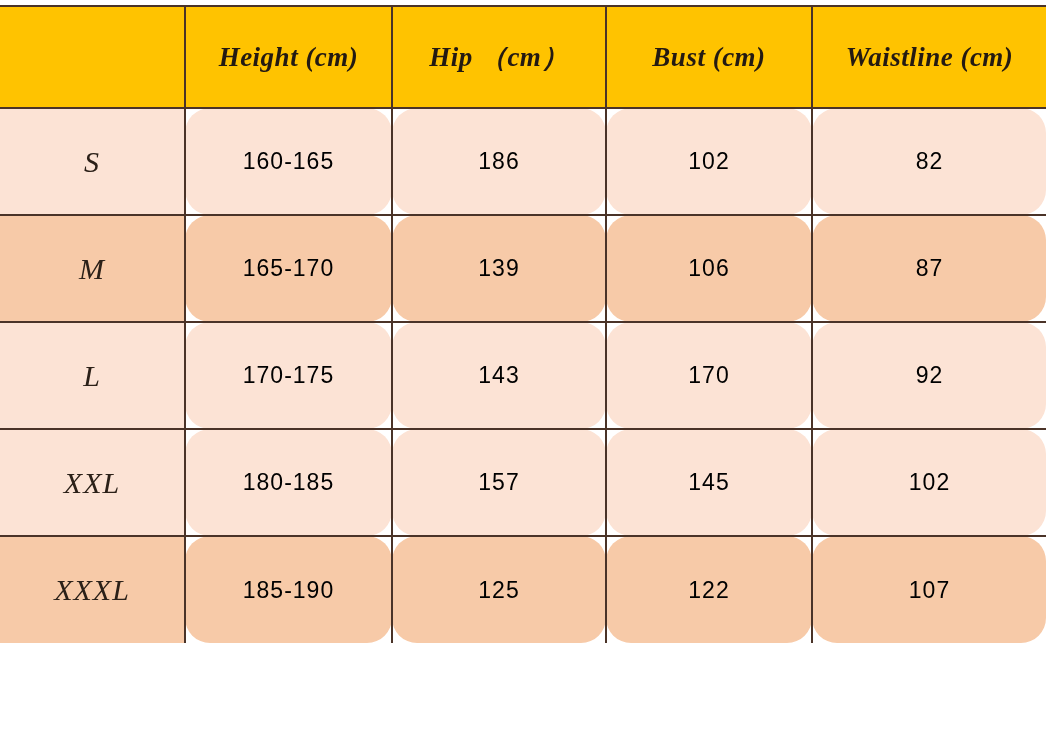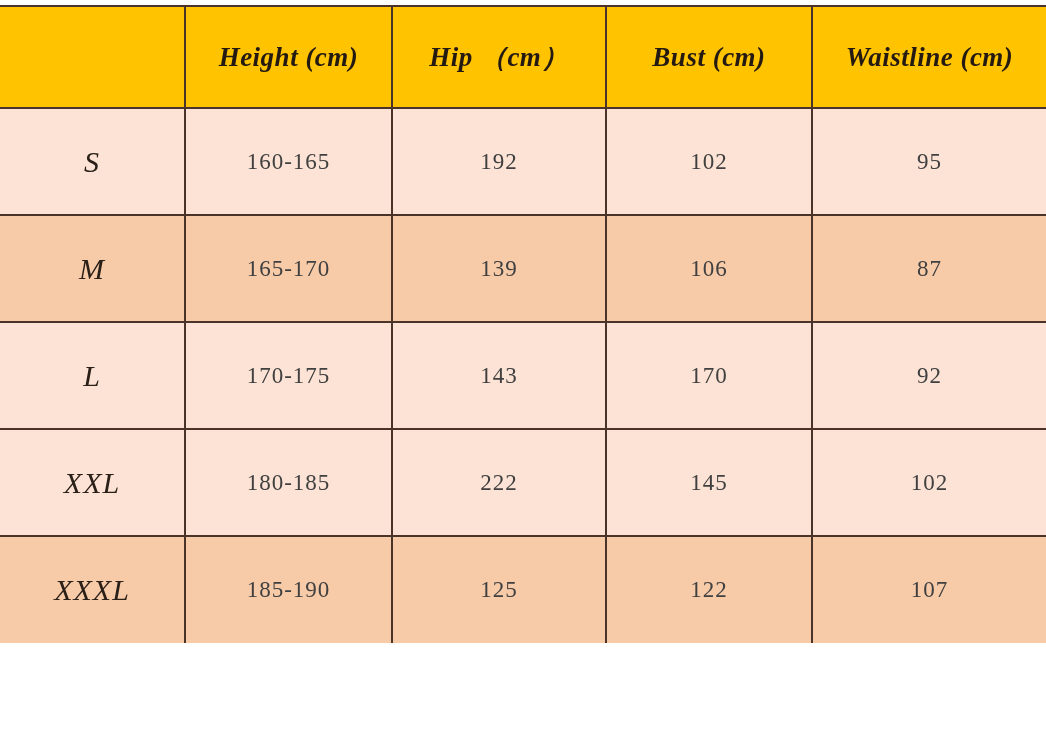--- a/index.html
+++ b/index.html
@@ -85,24 +85,25 @@
     font-style: italic;
     font-weight: 500;
     font-size: 30px;
     color: #2b2018;
     font-family: "Liberation Serif", "DejaVu Serif", serif;
     letter-spacing: 1px;
   }
 
   td.value {
     font-size: 23px;
-    color: #404040;
-    font-family: Liberation Serif, serif;
+    color: #000000;
+    font-family: Liberation Sans, sans-serif;
     letter-spacing: 1px;
     font-weight: 400;
+    border-radius: 25px;
   }
 
   
   tbody tr.clipped td {
     border-bottom: none;
   }
 </style>
 </head>
 <body>
 
@@ -127,23 +128,23 @@
         <th>Bust (cm)</th>
         <th>Waistline (cm)</th>
       </tr>
     </thead>
 
     <tbody>
 
       <tr class="light">
         <td class="size-label">S</td>
         <td class="value">160-165</td>
-        <td class="value">192</td>
+        <td class="value">186</td>
         <td class="value">102</td>
-        <td class="value">95</td>
+        <td class="value">82</td>
       </tr>
 
       <tr class="dark">
         <td class="size-label">M</td>
         <td class="value">165-170</td>
         <td class="value">139</td>
         <td class="value">106</td>
         <td class="value">87</td>
       </tr>
 
@@ -152,21 +153,21 @@
         <td class="value">170-175</td>
         <td class="value">143</td>
         <td class="value">170</td>
         <td class="value">92</td>
       </tr>
 
 
       <tr class="light">
         <td class="size-label">XXL</td>
         <td class="value">180-185</td>
-        <td class="value">222</td>
+        <td class="value">157</td>
         <td class="value">145</td>
         <td class="value">102</td>
       </tr>
 
       <tr class="dark clipped">
         <td class="size-label">XXXL</td>
         <td class="value">185-190</td>
         <td class="value">125</td>
         <td class="value">122</td>
         <td class="value">107</td>

